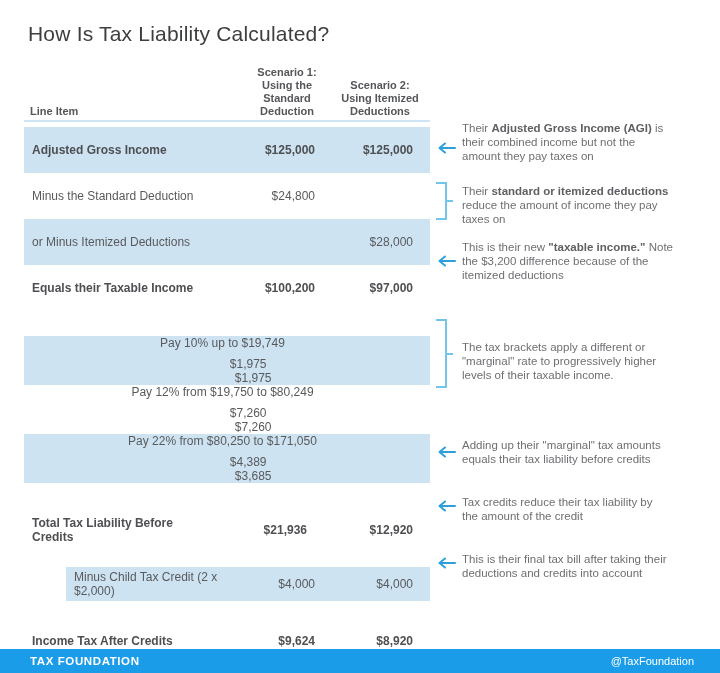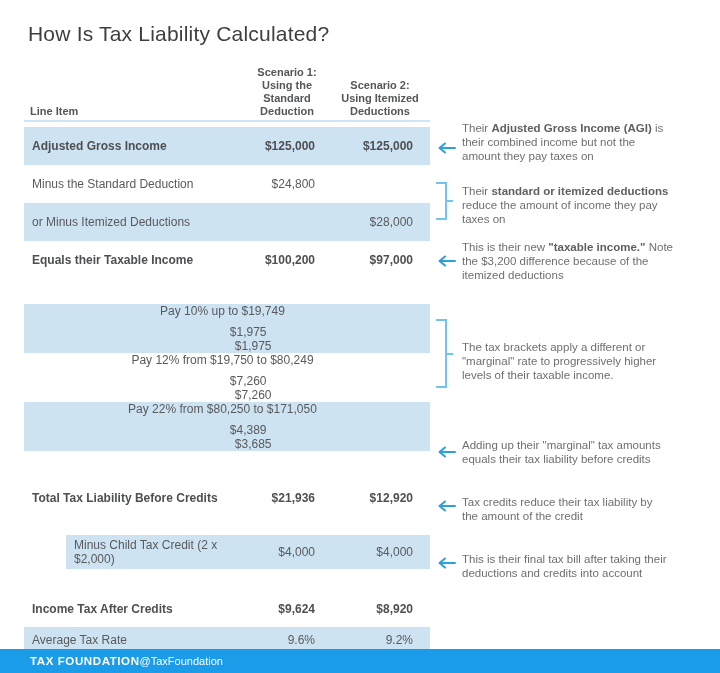--- a/index.html
+++ b/index.html
@@ -27,23 +27,23 @@
     font-size:11px; font-weight:700; color:#55565a; line-height:13px;
   }
   .h-rule { position:absolute; left:24px; top:120px; width:406px; height:2px; background:#cfe4f4; }
 
   
   .table { position:absolute; left:24px; top:127px; width:406px; }
   .tgroup-1 { margin-top:25px; }
   .tgroup-2 { margin-top:29px; }
   .tgroup-3 { margin-top:19px; }
   .tgroup-4 { margin-top:22px; }
-  .trow { display:flex; align-items:center; padding:0 17px 0 8px; box-sizing:border-box; height:38px; }
+  .trow { display:flex; align-items:center; padding:0 17px 0 8px; box-sizing:border-box; height:46px; }
   .tgroup-1 .trow { height:49px;flex-direction:column; }
-  .tgroup-2 .trow { height:36px; }
+  .tgroup-2 .trow { height:36px;gap:8px; }
   .tgroup-3 .trow { height:34px;margin-left:42px; }
   .tgroup-4 .trow:first-child { height:36px; }
   .tgroup-4 .trow:last-child  { height:26px; }
   .trow.blue { background:#cde3f2; }
   .trow .lbl { flex:1; font-size:12px; color:#595a5c; }
   .trow .v1  { width:88px; text-align:right; font-size:12px; color:#595a5c; }
   .trow .v2  { width:98px; text-align:right; font-size:12px; color:#595a5c; }
   .trow.bold .lbl, .trow.bold .v1, .trow.bold .v2 { font-weight:700; color:#4e4f52; }
 
   
@@ -74,21 +74,21 @@
   .bracket-1 { top:182px; height:38px; }
   .bracket-3 { top:319px; height:69px; }
   .bracket .nub {
     position:absolute; right:-8px; top:50%; margin-top:-1px;
     width:8px; height:2px; background:#70c5e8;
   }
 
   
   .footer {
     position:absolute; left:0; top:649px; width:720px; height:24px; background:#1b9ce9;
-    display:flex; align-items:center; justify-content:flex-start;
+    display:flex; align-items:center; justify-content:space-between;
     padding:0 26px 0 30px; box-sizing:border-box;
   }
   .footer .fl { color:#ffffff; font-weight:700; font-size:11.5px; letter-spacing:0.6px; }
   .footer .fr { color:#ffffff; font-size:11px; }
 </style>
 </head>
 <body>
 
 <div class="canvas">
 

